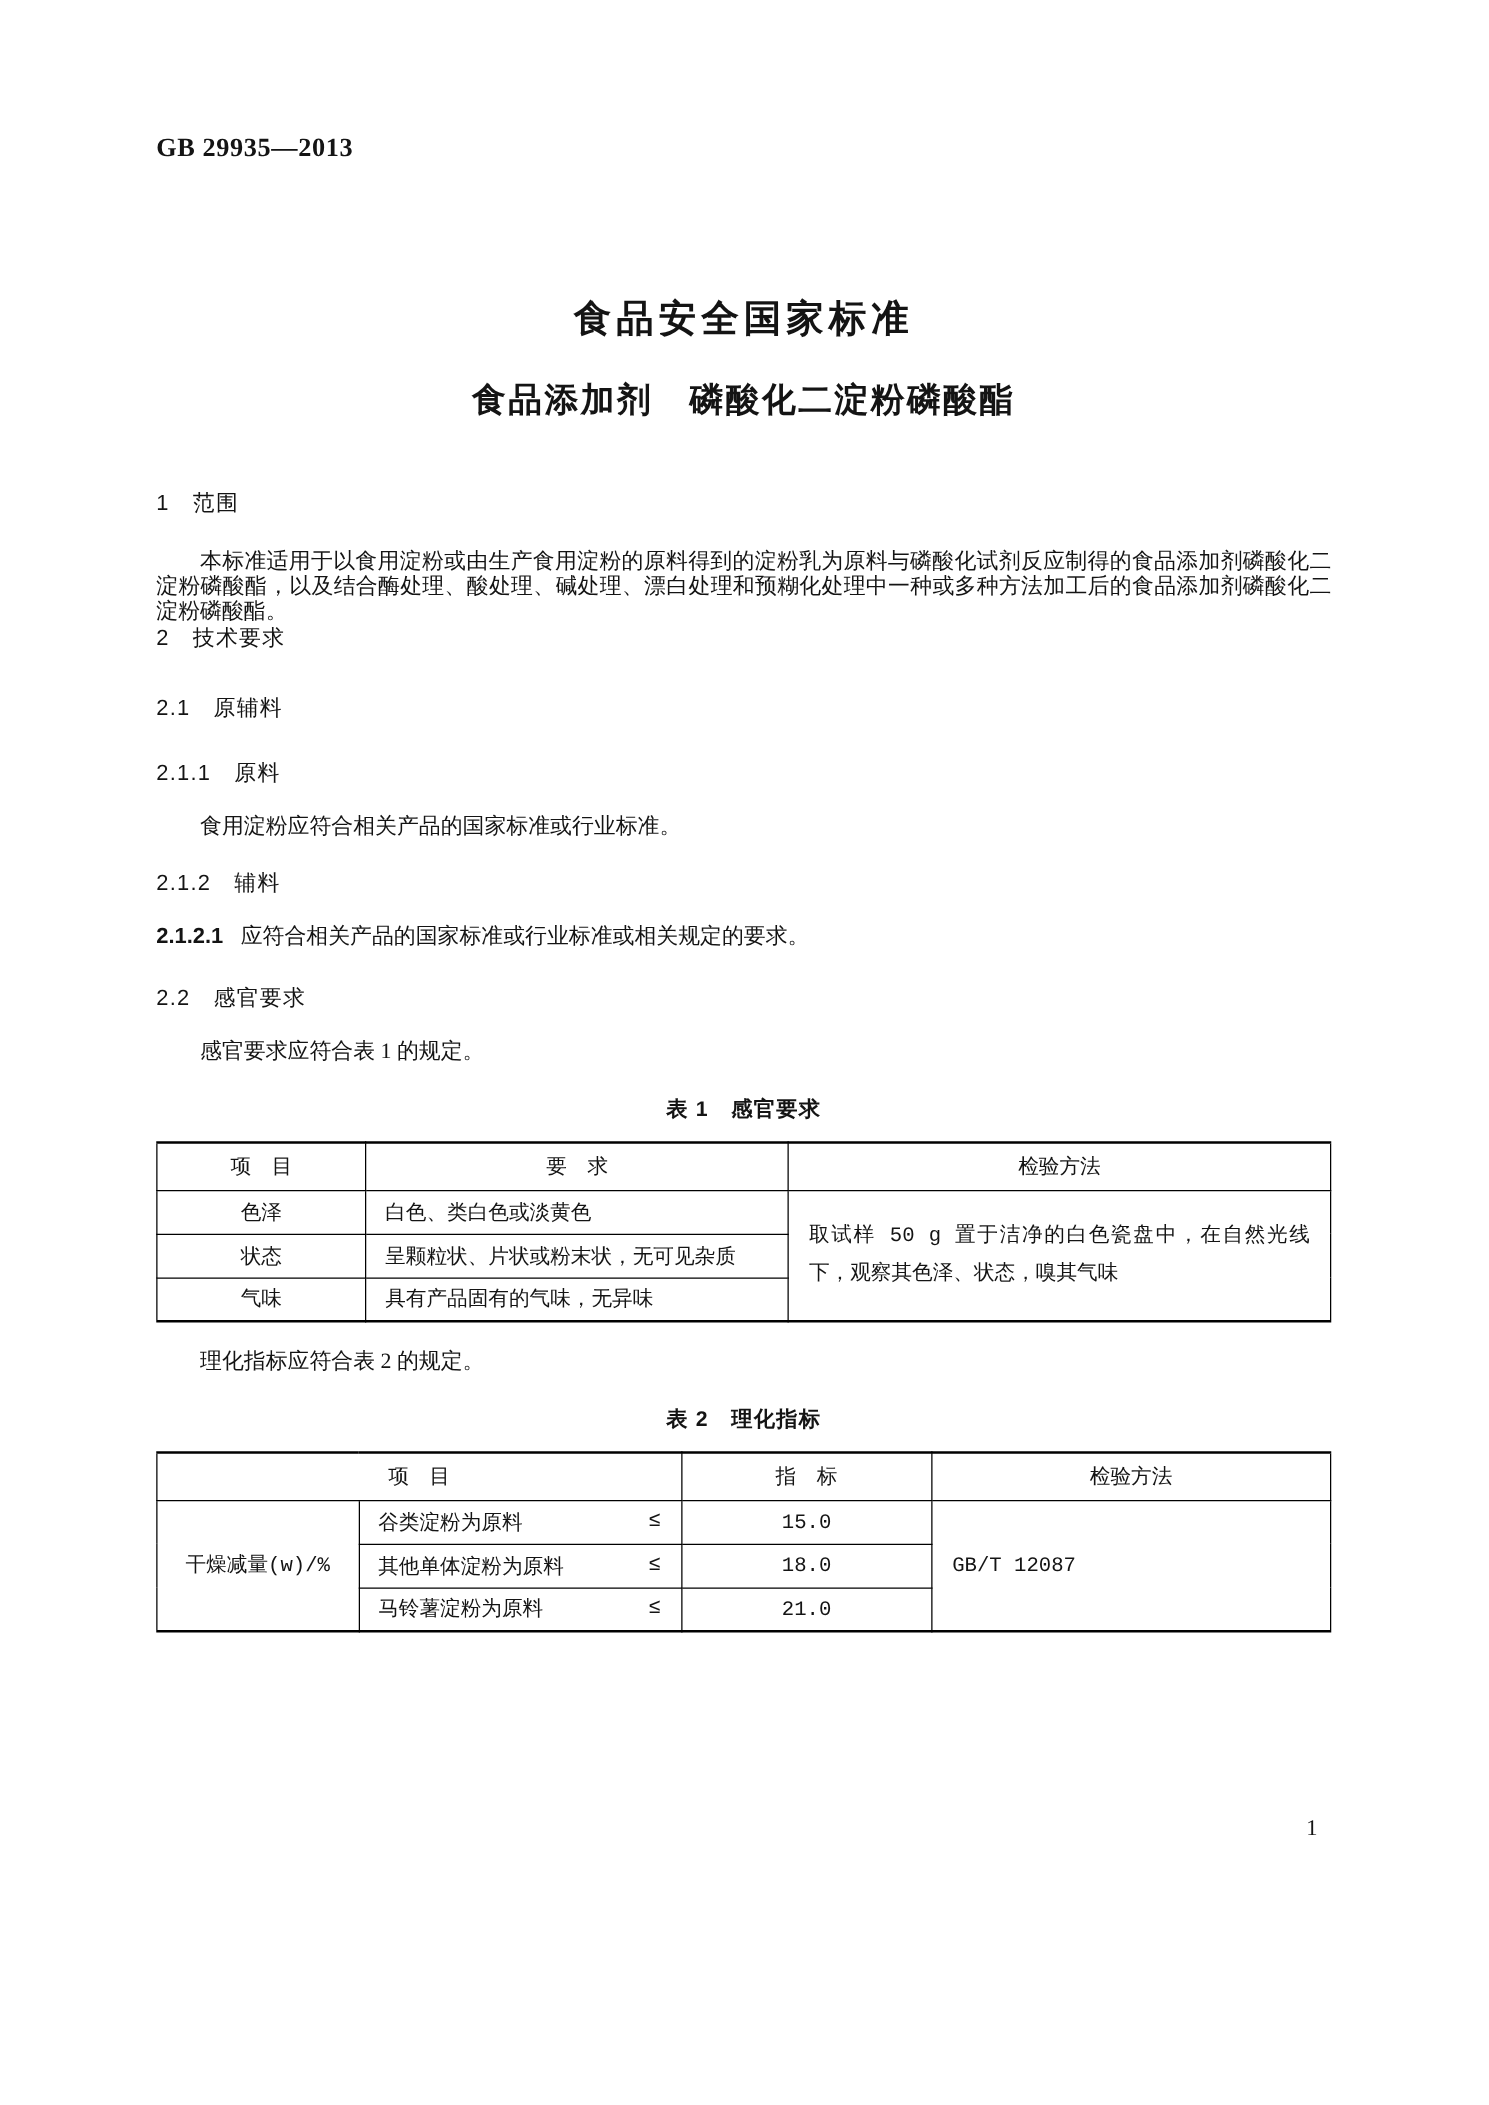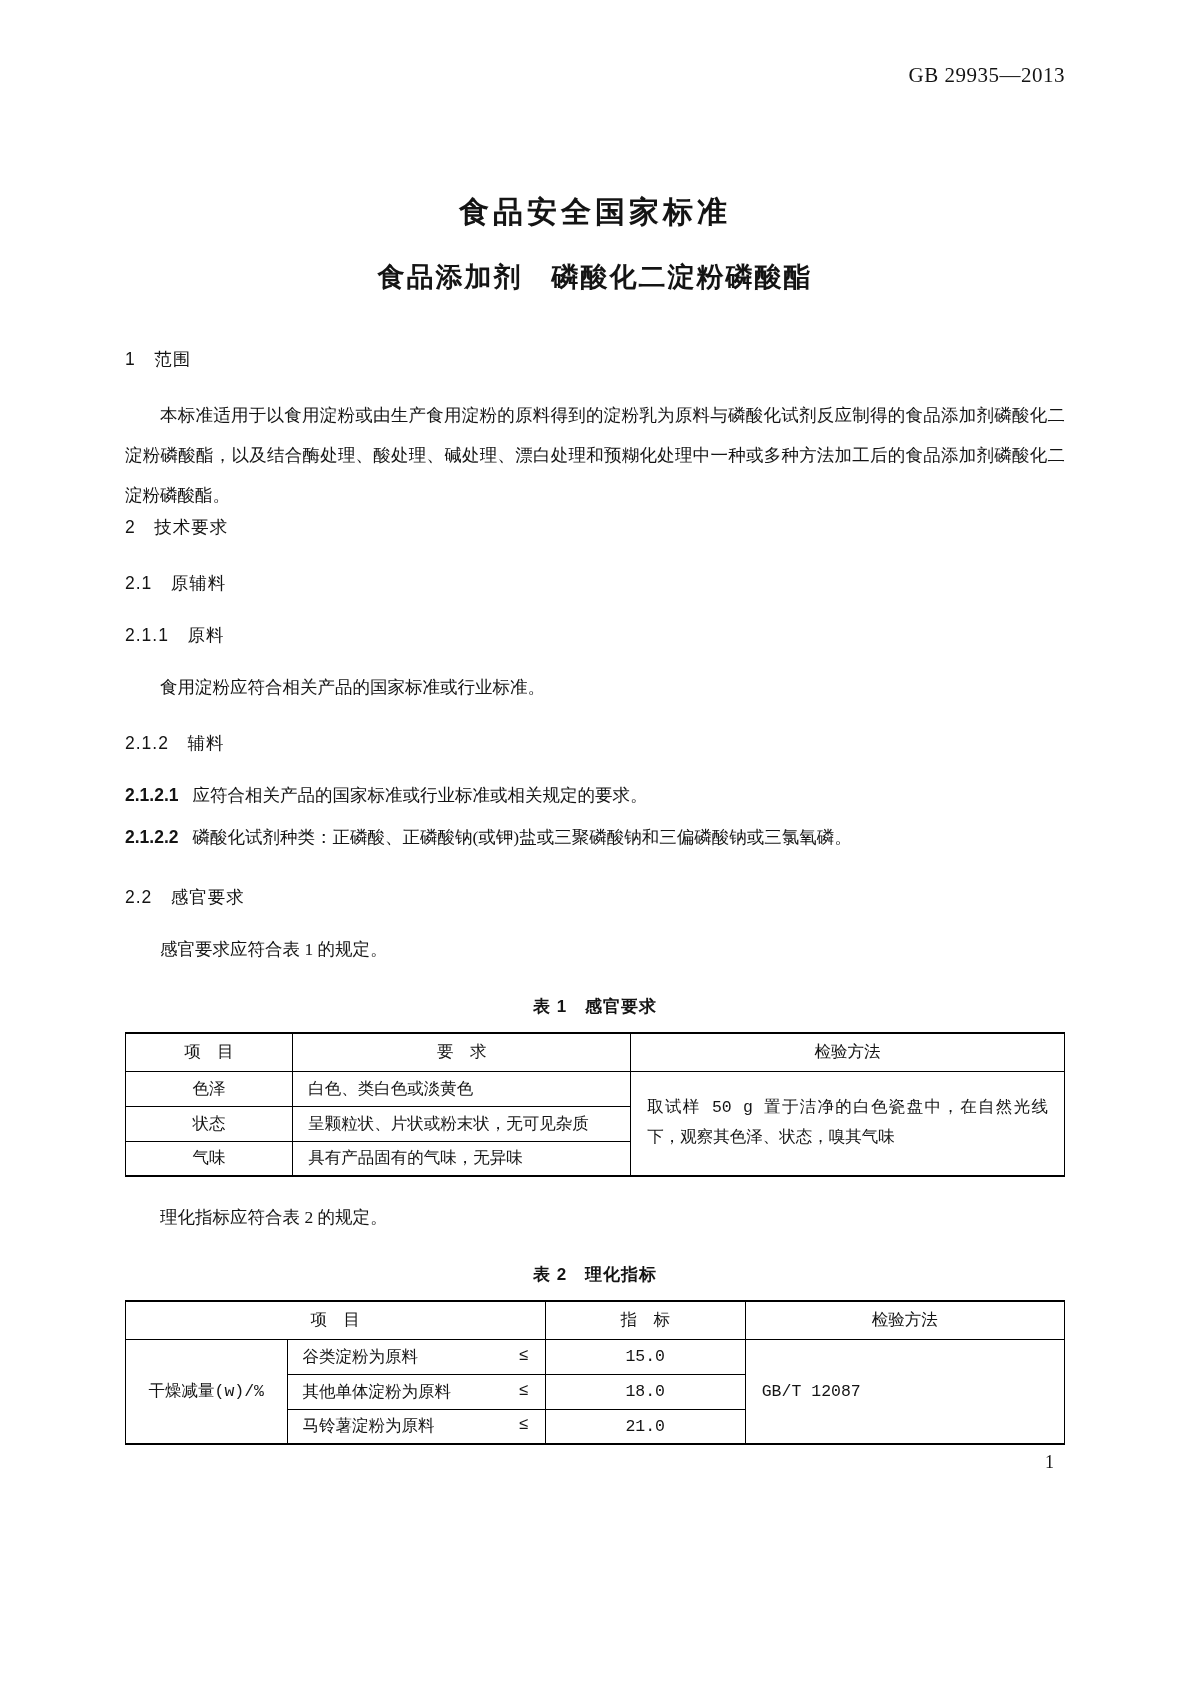--- a/index.html
+++ b/index.html
@@ -9,24 +9,23 @@
     height: 1684px;
     margin: 0 auto;
     position: relative;
     background: #ffffff;
     padding: 0 126px 0 125px;
     font-family: "Liberation Serif", serif;
     color: #141414;
     overflow: hidden;
   }
   .doc-number {
-    padding-top: 63px;
-    text-align: right;
+    padding-top: 106px;
     font-family: "Liberation Serif", serif;
-    font-weight: normal;
+    font-weight: bold;
     font-size: 21px;
     letter-spacing: 0.5px;
   }
   .title-main {
     margin-top: 104px;
     text-align: center;
     font-family: Liberation Sans, sans-serif;
     font-weight: bold;
     font-size: 30px;
     letter-spacing: 4px;
@@ -50,21 +49,21 @@
   .mt-36 { }
   .mt-32 { margin-top: 32px; }
   .mt-28 { margin-top: 28px; }
   .mt-26 { margin-top: 26px; }
   .mt-24 { margin-top: 24px; }
   .mt-20 { margin-top: 20px; }
   .mt-14 { margin-top: 14px; font-family: Liberation Mono, monospace; }
   .mt-2  { margin-top: 2px; }
   .body-text {
     font-size: 17.5px;
-    line-height: 40px;
+    line-height: 20px;
     text-align: justify;
   }
   .indent { text-indent: 2em; }
   .clause-num {
     font-family: "Liberation Sans", sans-serif;
     font-weight: bold;
     margin-right: 14px;
   }
   .tbl-caption {
     text-align: center;
@@ -131,23 +130,20 @@
   <div class="h-sec mt-32">2.1　原辅料</div>
 
   <div class="h-sec mt-28">2.1.1　原料</div>
   <p class="body-text indent mt-20">食用淀粉应符合相关产品的国家标准或行业标准。</p>
 
   <div class="h-sec mt-24">2.1.2　辅料</div>
 
   <p class="body-text mt-20">
     <span class="clause-num">2.1.2.1</span><span>应符合相关产品的国家标准或行业标准或相关规定的要求。</span>
   </p>
-  <p class="body-text mt-2">
-    <span class="clause-num">2.1.2.2</span><span>磷酸化试剂种类：正磷酸、正磷酸钠(或钾)盐或三聚磷酸钠和三偏磷酸钠或三氯氧磷。</span>
-  </p>
 
   <div class="h-sec mt-28">2.2　感官要求</div>
   <p class="body-text indent mt-20">感官要求应符合表 1 的规定。</p>
 
   <div class="tbl-caption mt-26">表 1　感官要求</div>
 
   <table class="gb-table mt-14">
     <colgroup>
       <col style="width:17.8%">
       <col style="width:36.0%">

